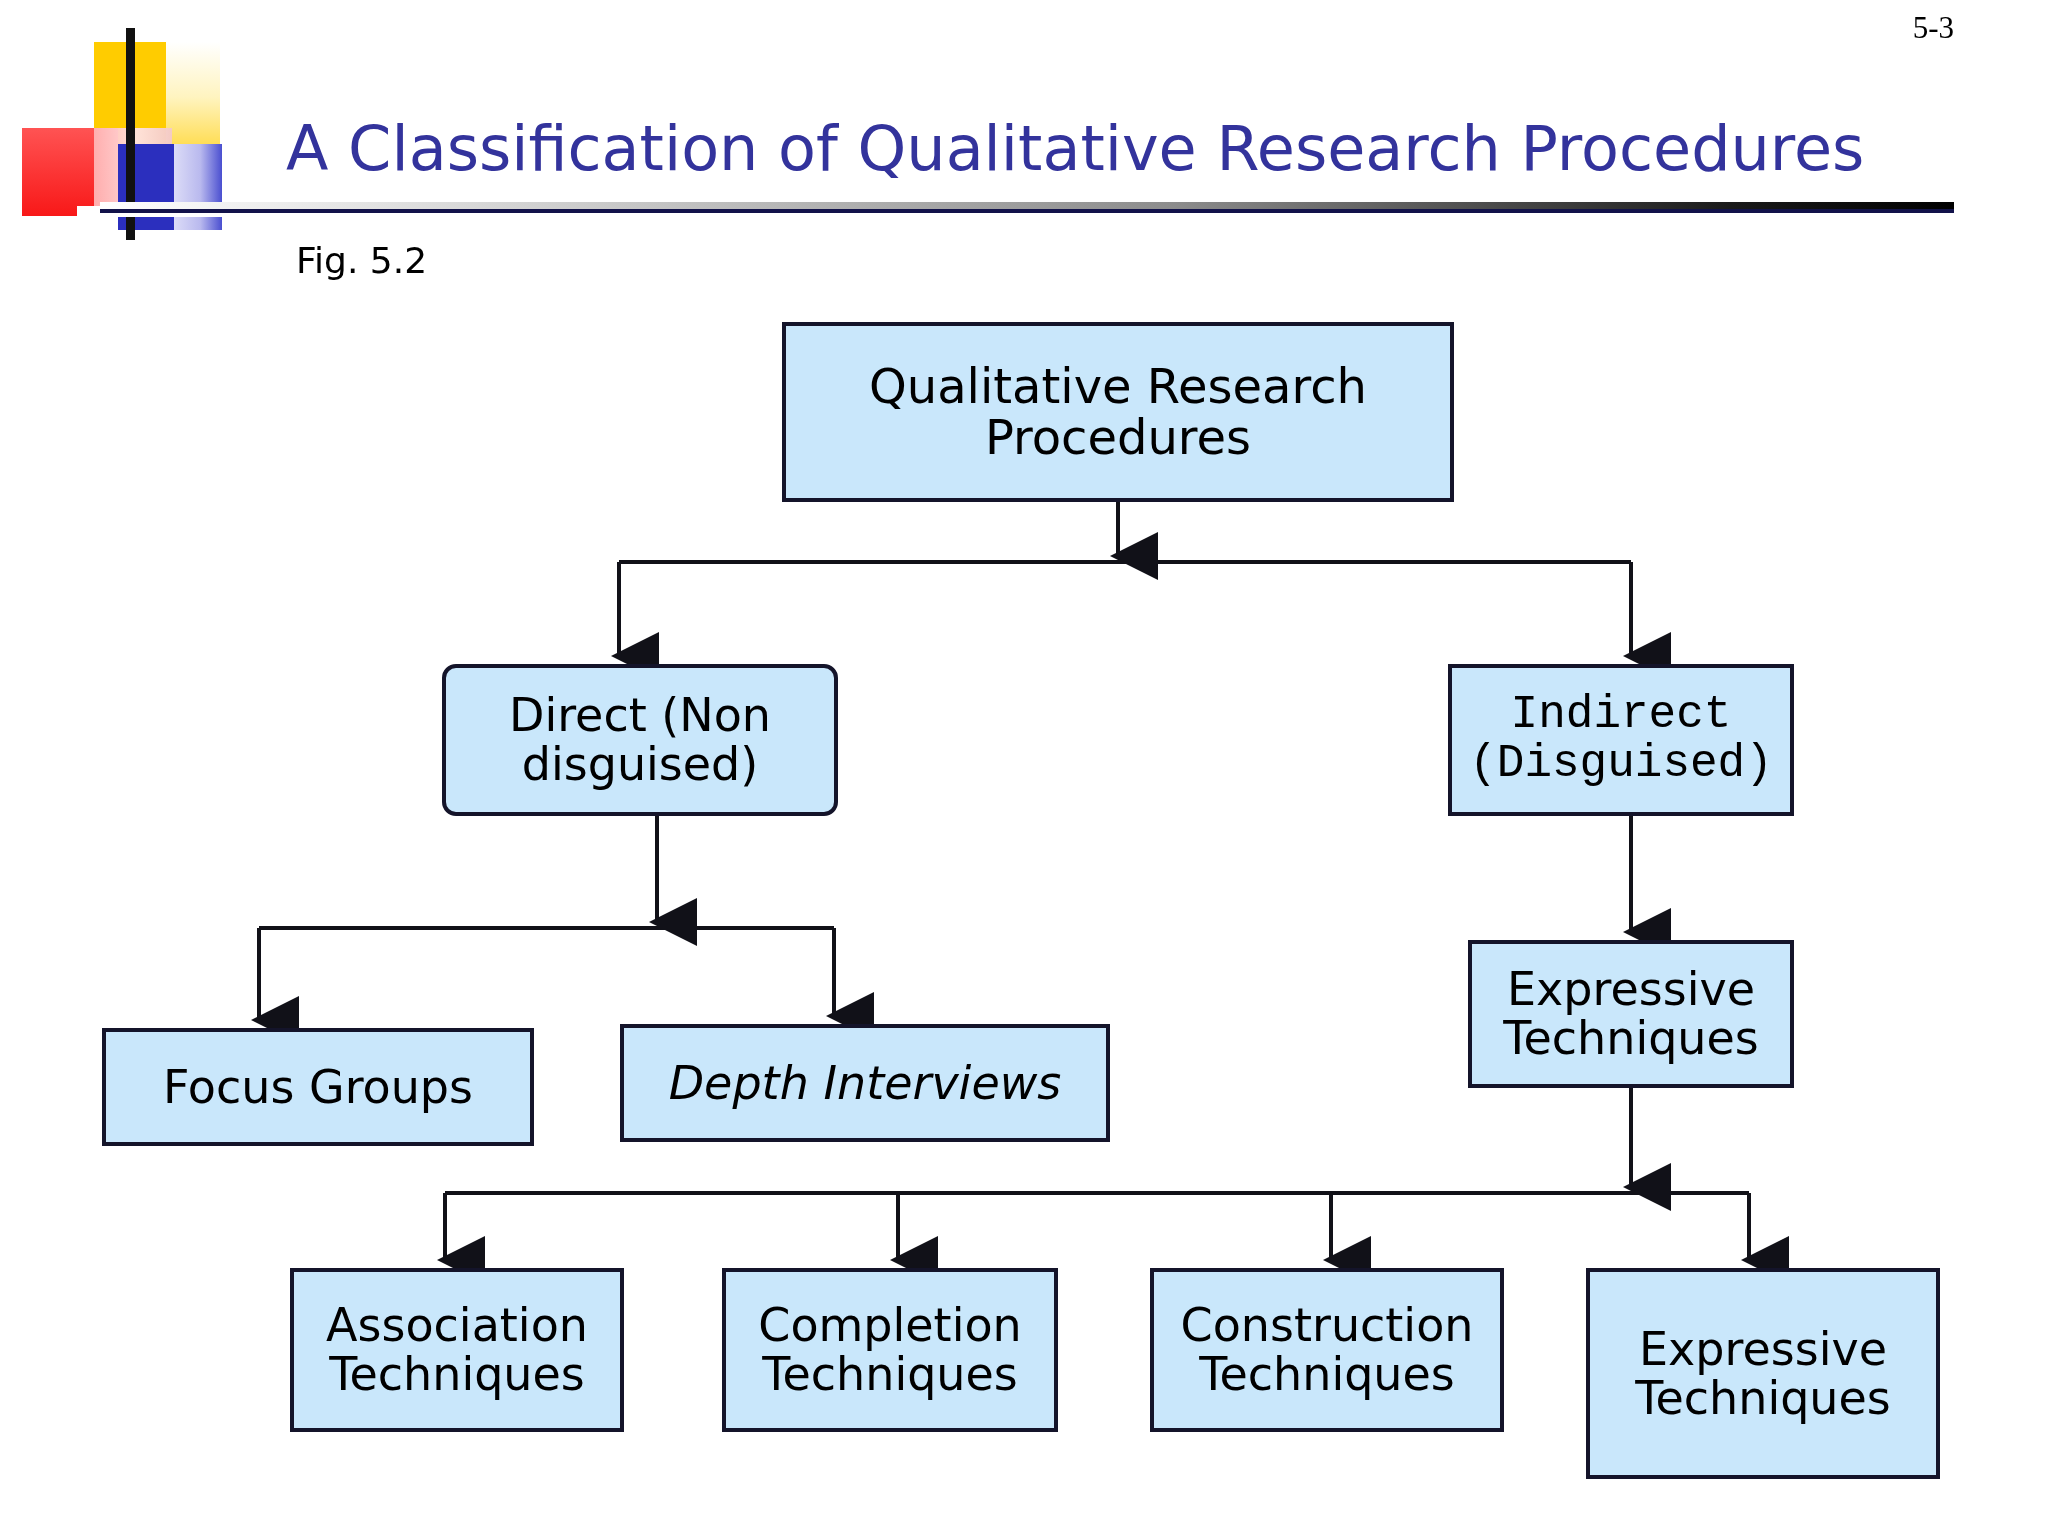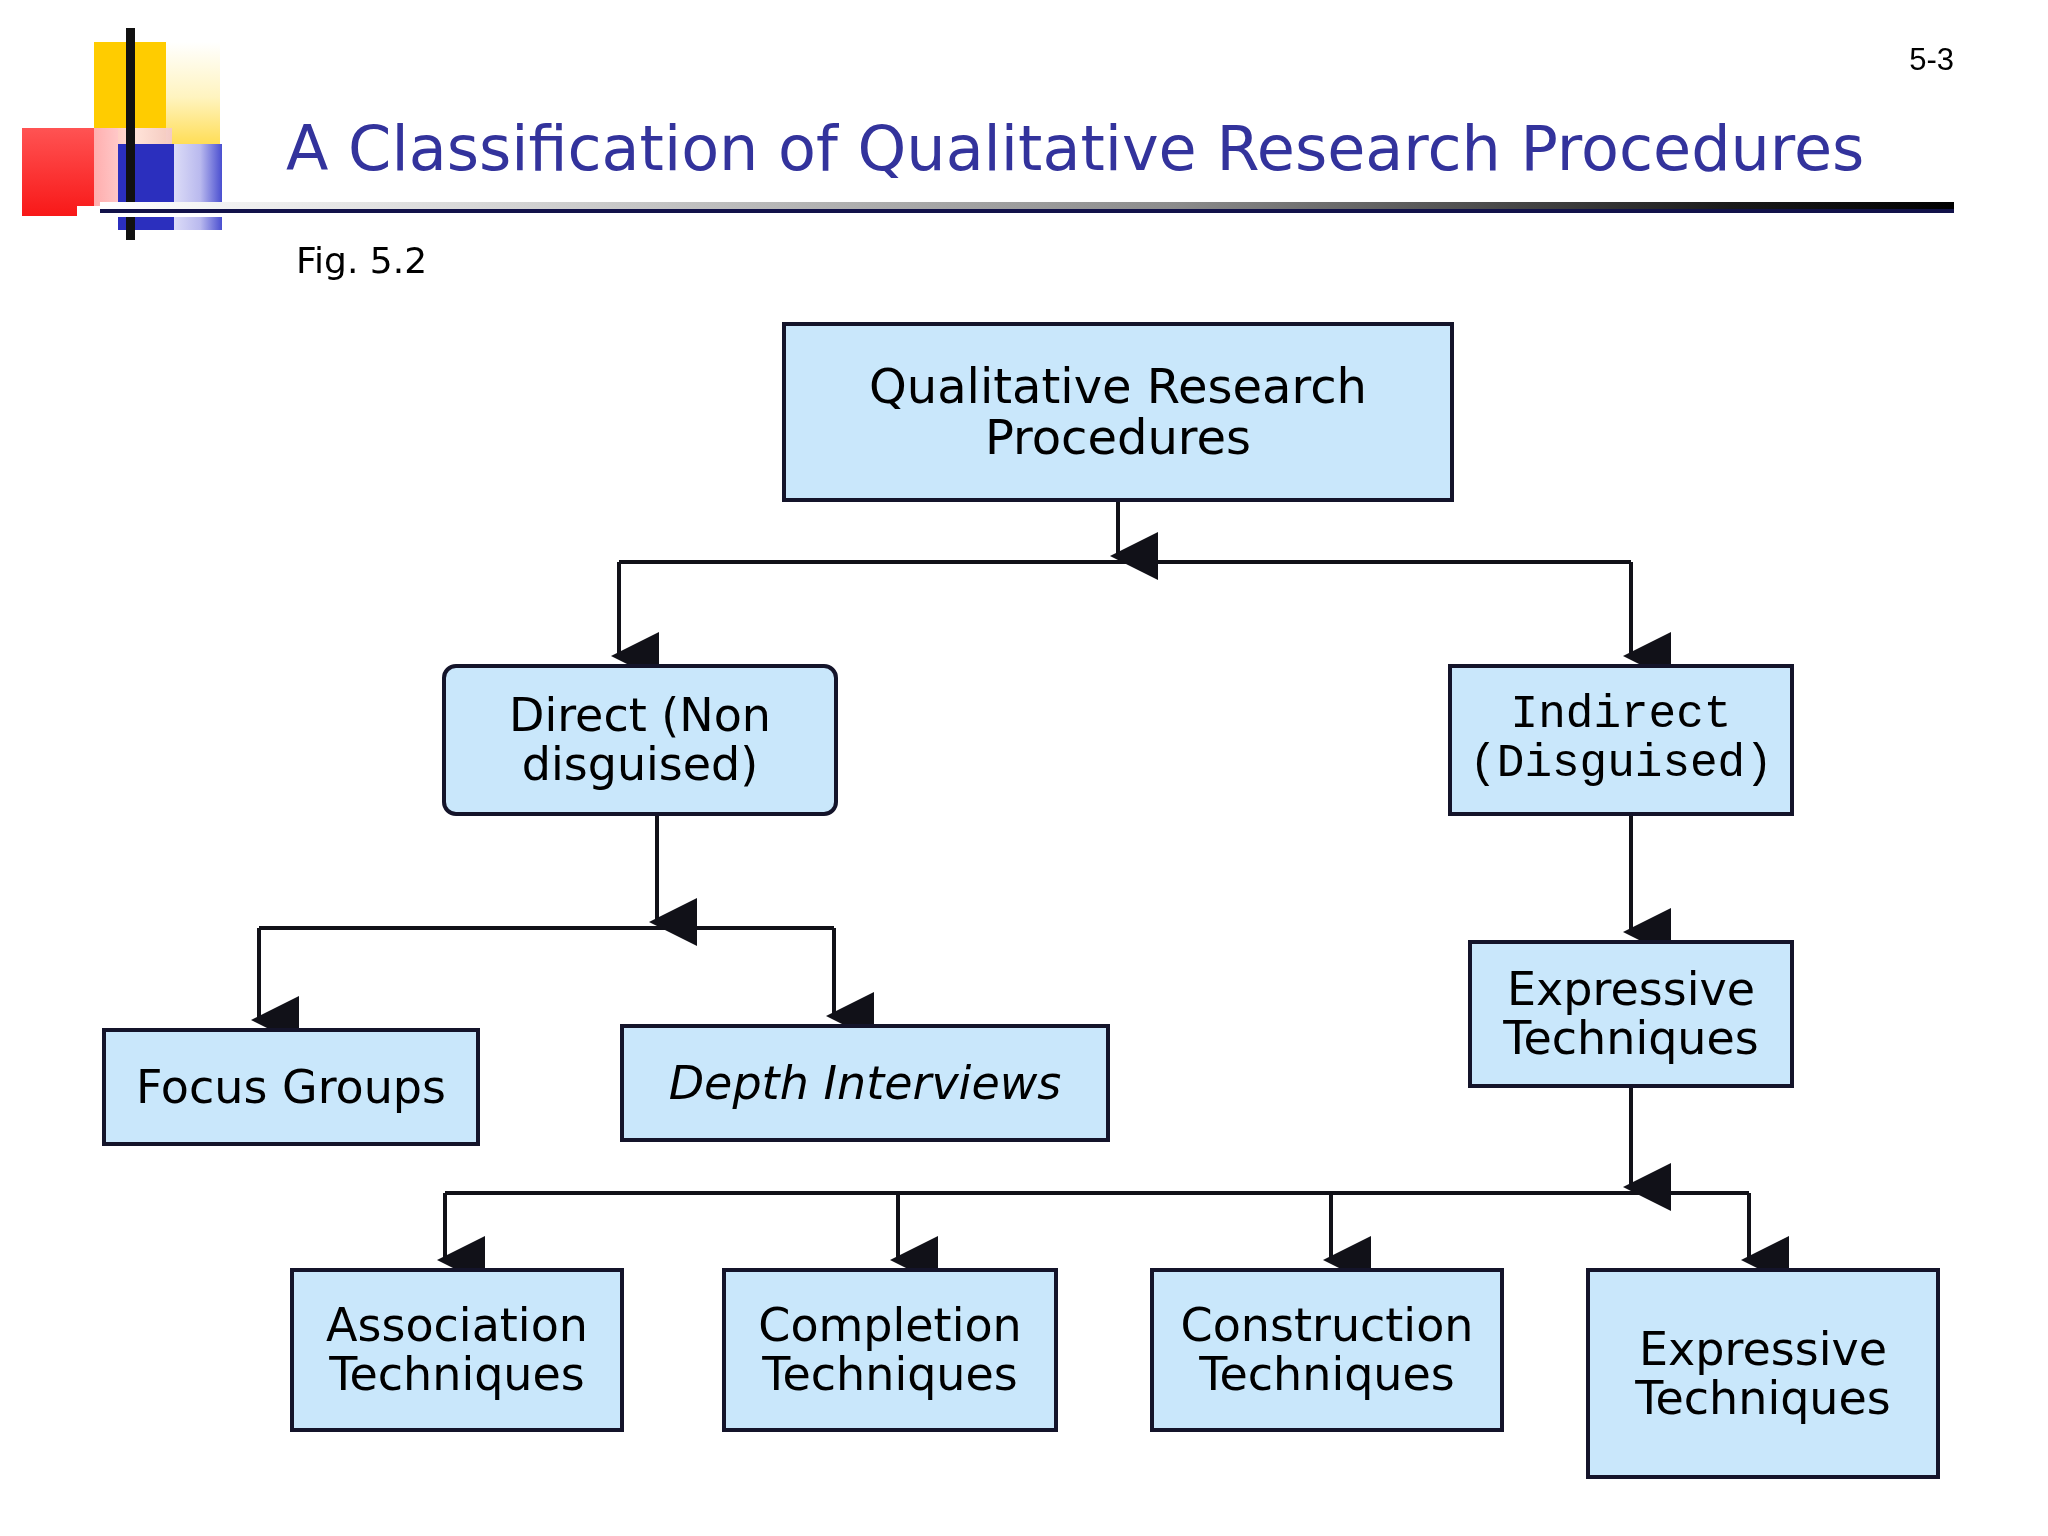--- a/index.html
+++ b/index.html
@@ -12,22 +12,21 @@
   }
   .slide{position:absolute;inset:0;}
 
   
   .page-num{
     position:absolute;
     right:94px;top:10px;
     font-size:31px;
     color:#000000;
     letter-spacing:0px;
-    font-family:Liberation Sans, sans-serif;
-    margin-top:32px;
+    font-family:Liberation Serif, serif;
   }
 
   
   .logo{position:absolute;left:22px;top:28px;width:240px;height:220px;}
   .logo div{position:absolute;}
   .lg-yellow      {left:72px; top:14px;  width:72px;  height:122px; background:#ffcc00;}
   .lg-yellow-grad {left:144px;top:14px;  width:54px;  height:122px;
                    background:linear-gradient(to bottom,#ffffff 0%,#fff4c0 45%,#ffd42a 100%);}
   .lg-red         {left:0px;  top:100px; width:96px;  height:88px;  background:linear-gradient(to bottom,#ff5353 0%,#f81818 100%);}
   .lg-red-grad    {left:72px; top:100px; width:78px;  height:88px;
@@ -77,21 +76,21 @@
     color:#000000;
     line-height:1.06;
     font-size:46px;
     padding:2px 6px;
   }
   .node span{display:block;width:100%;}
 
   .n-root   {left:748px; top:322px;  width:672px; height:180px; font-size:48px;}
   .n-direct {left:408px; top:664px;  width:396px; height:152px;border-radius:14px;}
   .n-indirect{left:1414px;top:664px; width:346px; height:152px;font-family:Liberation Mono, monospace;}
-  .n-focus  {left:68px;  top:1028px; width:378px; height:118px;}
+  .n-focus  {left:68px;  top:1028px; width:432px; height:118px;}
   .n-depth  {left:586px; top:1024px; width:490px; height:118px;font-style:italic;}
   .n-proj   {left:1434px;top:940px;  width:326px; height:148px;}
   .n-assoc  {left:256px; top:1268px; width:334px; height:164px;}
   .n-compl  {left:688px; top:1268px; width:336px; height:164px;}
   .n-constr {left:1116px;top:1268px; width:354px; height:164px;}
   .n-expr   {left:1552px;top:1268px; width:354px; height:211px;}
 
   svg.edges{position:absolute;left:0;top:0;width:2048px;height:1536px;pointer-events:none;}
 </style>
 </head>

